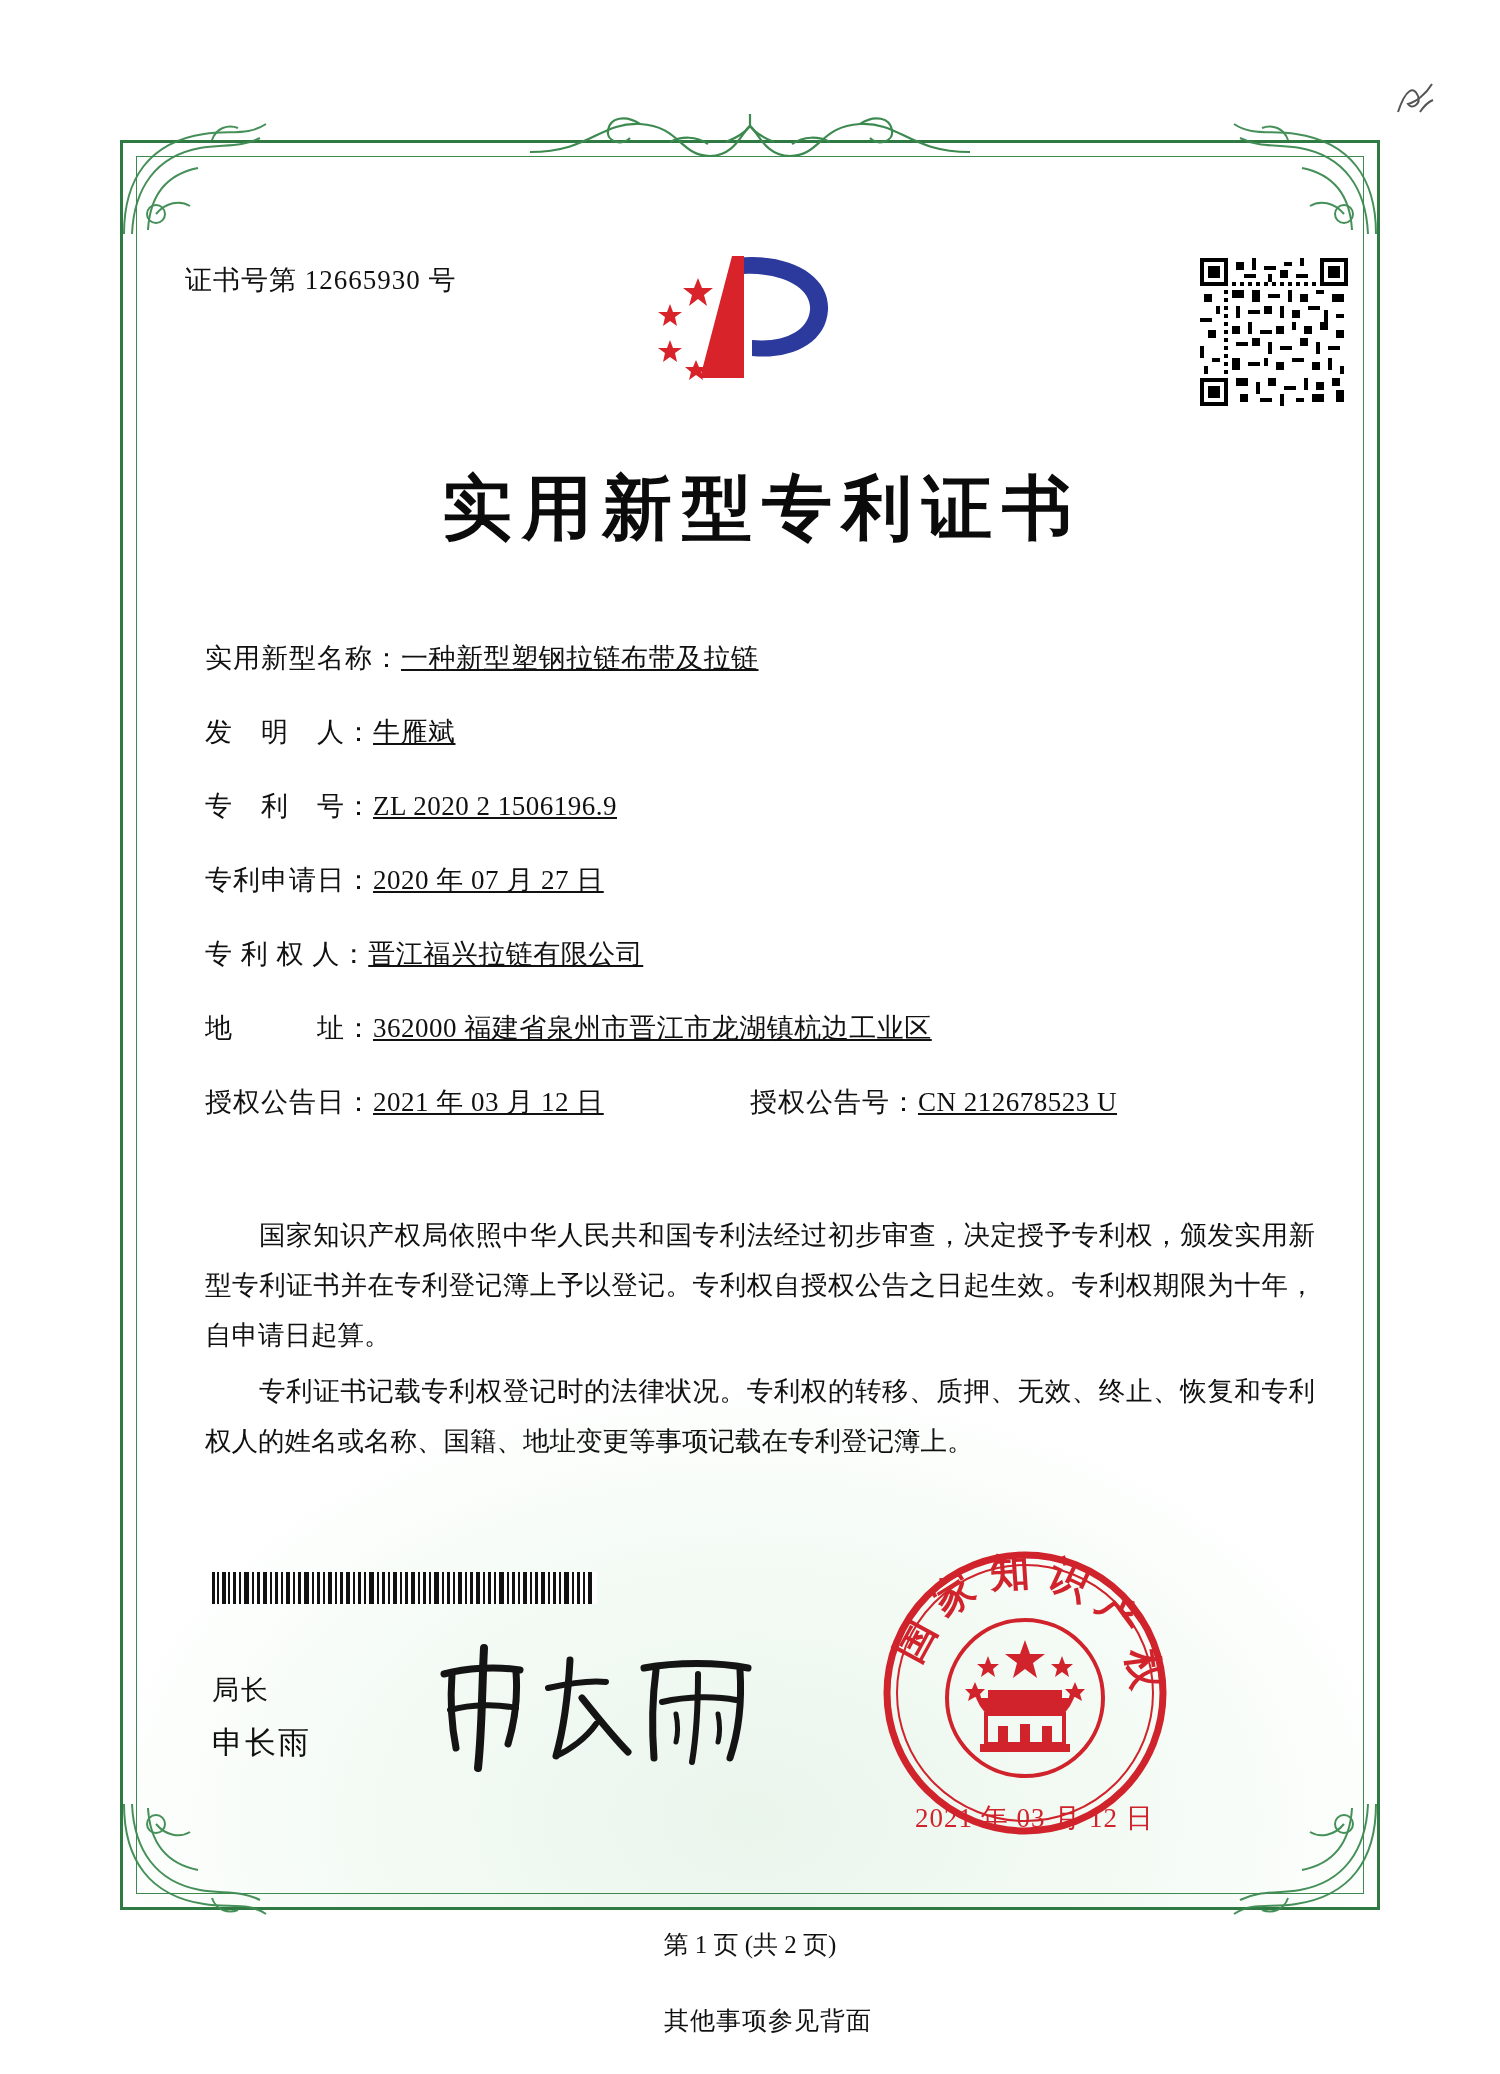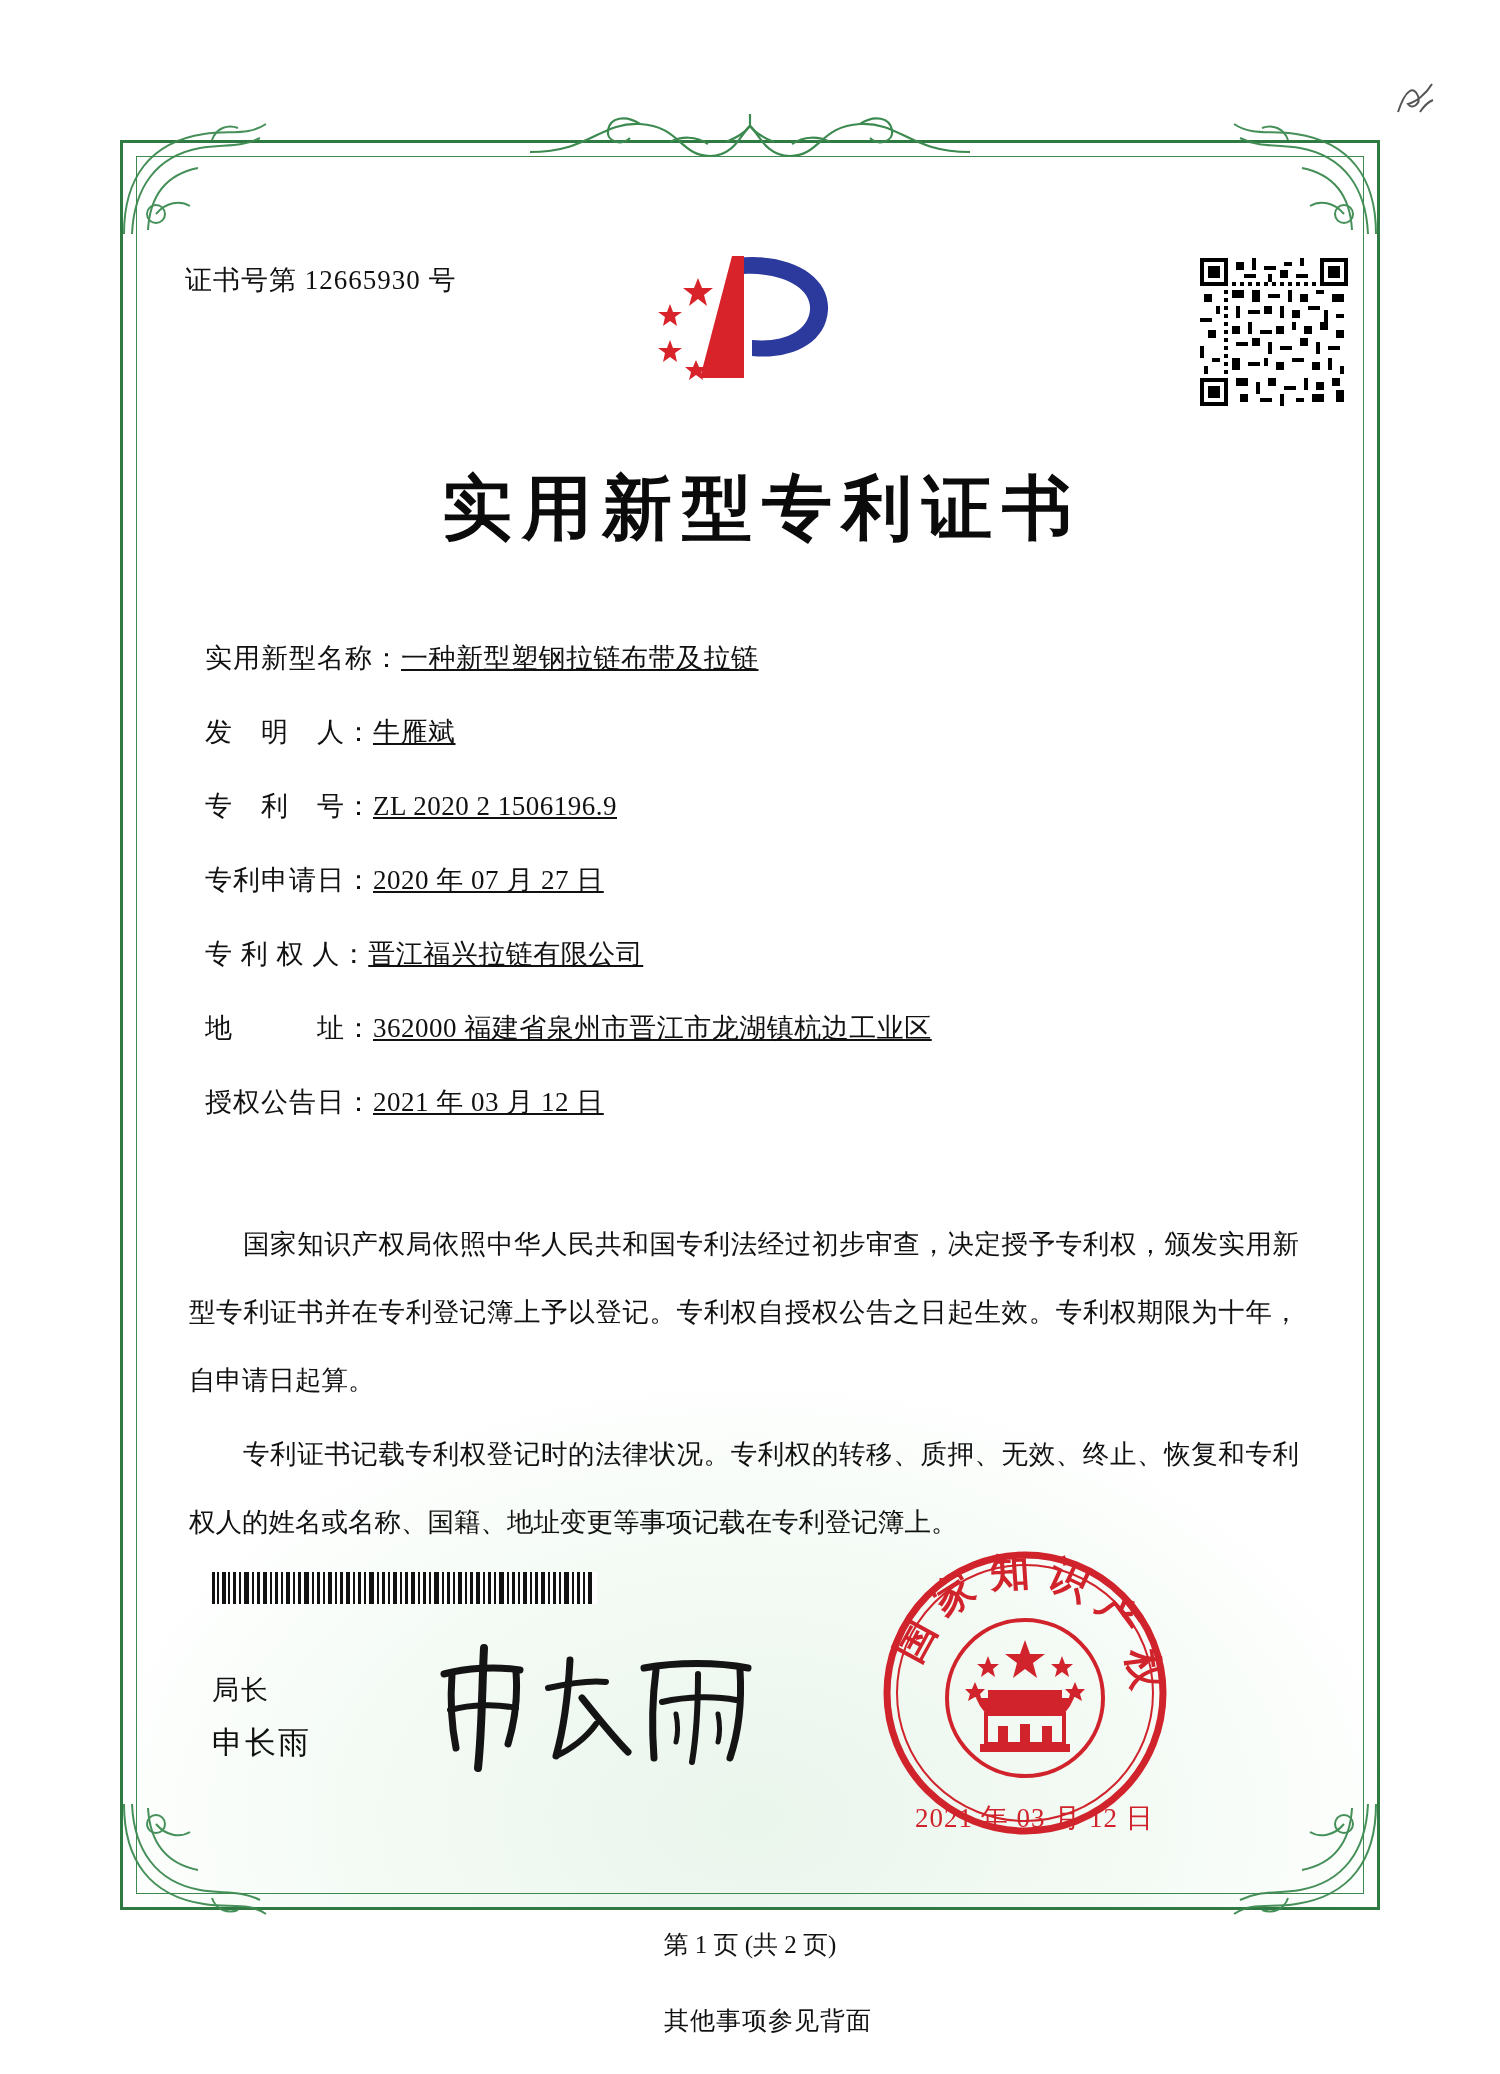--- a/index.html
+++ b/index.html
@@ -133,25 +133,25 @@
   }  
   .row-inline-2 .seg2 {
     position: absolute;
     left: 545px;
     top: 0;
   }
 
   
   .body-text {
     position: absolute;
-    left: 189px;
+    left: 205px;
     top: 1210px;
     width: 1110px;
     font-size: 26.5px;
-    line-height: 68px;
+    line-height: 50px;
     color: #111;
     text-align: justify;
     font-family: Liberation Serif, serif;
   }
   .body-text p {
     margin: 0 0 6px 0;
     text-indent: 54px;
   }
 
   
@@ -468,20 +468,23 @@
       <span class="field-label">专利申请日：</span><span class="field-value">2020 年 07 月 27 日</span>
     </div>
     <div class="field-row">
       <span class="field-label">专 利 权 人：</span><span class="field-value">晋江福兴拉链有限公司</span>
     </div>
     <div class="field-row">
       <span class="field-label">地　　　址：</span><span class="field-value">362000 福建省泉州市晋江市龙湖镇杭边工业区</span>
     </div>
     <div class="field-row row-inline-2">
       <span class="field-label">授权公告日：</span><span class="field-value">2021 年 03 月 12 日</span>
+      <span class="seg2">
+        <span class="field-label">授权公告号：</span><span class="field-value">CN 212678523 U</span>
+      </span>
     </div>
   </div>
 
   <div class="body-text">
     <p>国家知识产权局依照中华人民共和国专利法经过初步审查，决定授予专利权，颁发实用新型专利证书并在专利登记簿上予以登记。专利权自授权公告之日起生效。专利权期限为十年，自申请日起算。</p>
     <p>专利证书记载专利权登记时的法律状况。专利权的转移、质押、无效、终止、恢复和专利权人的姓名或名称、国籍、地址变更等事项记载在专利登记簿上。</p>
   </div>
 
   <div class="barcode">
     <svg viewBox="0 0 385 32" width="385" height="32" shape-rendering="crispEdges" aria-hidden="true">

